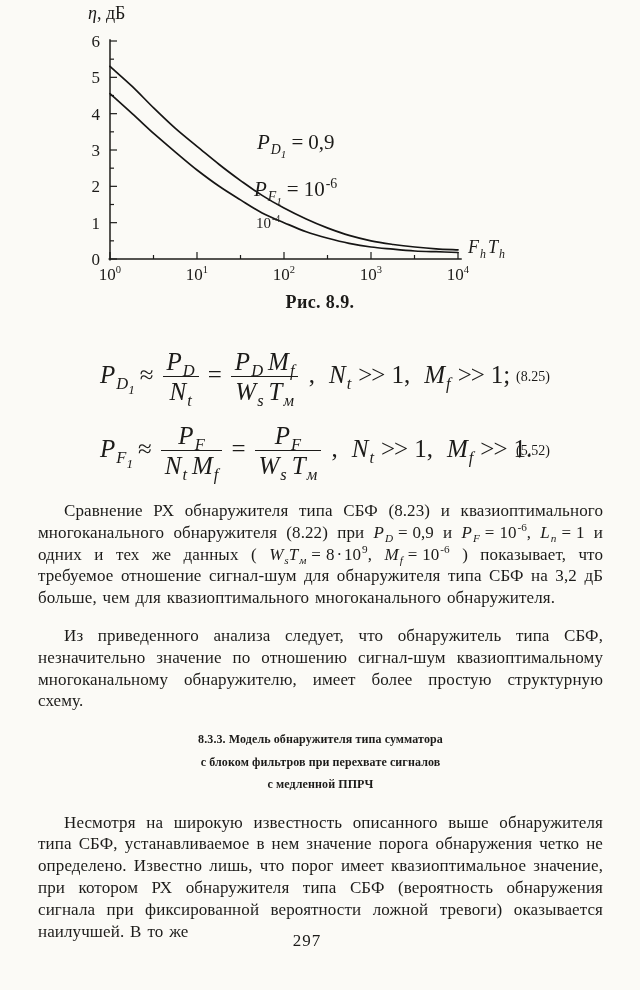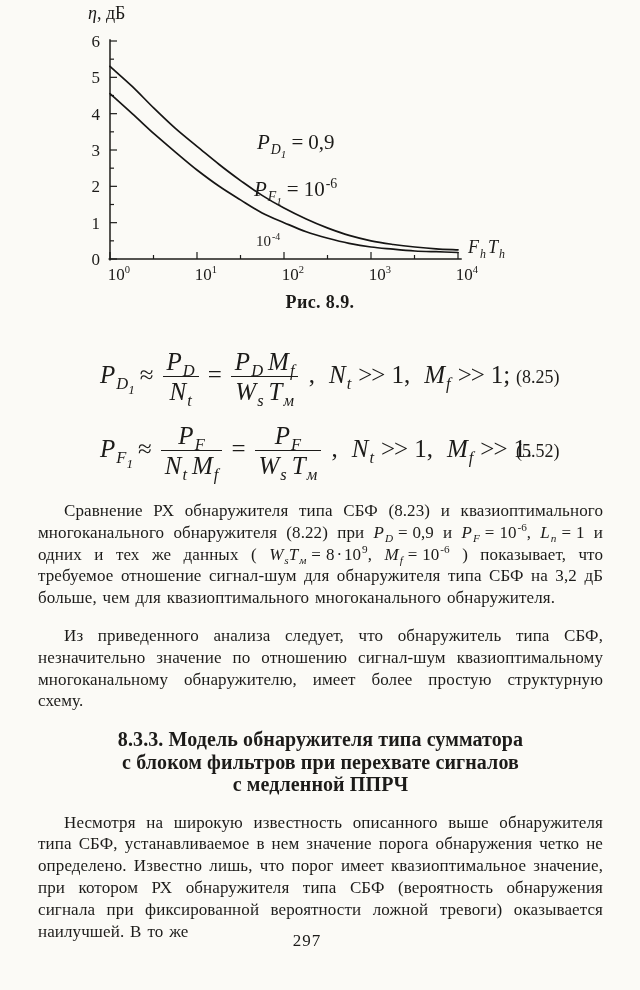--- a/index.html
+++ b/index.html
@@ -10,21 +10,21 @@
   }
   .page{position:relative;width:640px;height:990px}
 
   
   .chart{position:absolute;top:0;left:0;width:640px;height:336px}
   .chart svg{position:absolute;top:0;left:0}
   .ann{position:absolute;font-size:21px;white-space:nowrap;line-height:1.1}
   .ann.small{font-size:15px}
   .axis-title{font-size:18px}
   .tick-label{position:absolute;font-size:17px;line-height:1;white-space:nowrap}
-  .xtl{width:40px;text-align:right}
+  .xtl{width:40px;text-align:center}
   .ytl{width:32px;text-align:right}
   .tick-label sup,.ann sup{font-size:62%;vertical-align:super;letter-spacing:0}
   .caption{position:absolute;top:292px;left:0;width:640px;text-align:center;
            font-weight:bold;font-size:18px;letter-spacing:.4px}
 
   
   .mvar{font-style:italic}
   .mvar.upright{font-style:normal}
   .mvar sub{font-size:66%;font-style:italic;line-height:0;margin-left:1px}
   .mvar sup{font-size:66%;font-style:normal;line-height:0;margin-left:1px}
@@ -37,29 +37,29 @@
         margin:0 4px;line-height:1.12}
   .frac .num,.frac .den{display:block;padding:0 4px}
   .frac .den{border-top:1.5px solid #1c1b19;padding-top:1px}
 
   
   .equation{position:absolute;left:0;width:640px;height:86px;
             display:flex;align-items:center}
   #eq1{top:334px}
   #eq2{top:408px}
   .eq-body{margin-left:100px;font-size:25px;white-space:nowrap}
-  .eq-num{position:absolute;left:516px;font-size:18px}
+  .eq-num{position:absolute;left:516px;font-size:14px}
 
   
   .textcol{position:absolute;top:484px;left:22px;width:597px;
            font-size:17px;line-height:21.8px;text-align:justify;
            letter-spacing:.1px;word-spacing:1.5px}
   .para{text-indent:26px;margin:16px}
   .imath{white-space:nowrap;letter-spacing:0;word-spacing:0}
-  .section{font-weight:bold;font-size:20px;text-align:center;
+  .section{font-weight:bold;font-size:12px;text-align:center;
            margin:7px 0 5px;line-height:22.5px;word-spacing:0}
   .pageno{position:absolute;top:931px;left:0;width:614px;text-align:center;
           font-size:17px;letter-spacing:1px}
 </style>
 </head>
 <body>
 
 <div class="page">
 
   <div class="chart">
@@ -111,21 +111,21 @@
         <div class="tick-label ytl" style="left: 68px; top: 105.668px;">4</div>
         <div class="tick-label ytl" style="left: 68px; top: 69.335px;">5</div>
         <div class="tick-label ytl" style="left: 68px; top: 33.002px;">6</div>
       </div>
 
     <div class="ann axis-title" style="left:88px;top:4px"><span class="mvar">η</span><span class="mtxt">, дБ</span></div>
     <div class="ann axis-title" style="left:468px;top:238px"><span class="mvar">F<sub>h</sub></span><span style="display: inline-block; width: 2px;"></span><span class="mvar">T<sub>h</sub></span></div>
 
     <div class="ann" style="left:257px;top:131px"><span class="mvar">P<sub>D<span class="ss">1</span></sub></span><span class="mop">=</span><span class="mvar upright">0,9</span></div>
     <div class="ann" style="left:254px;top:178px"><span class="mvar">P<sub>F<span class="ss">1</span></sub></span><span class="mop">=</span><span class="mvar upright">10<sup>-6</sup></span></div>
-    <div class="ann small" style="left:256px;top:233px"><span class="mvar upright">10<sup>-4</sup></span></div>
+    <div class="ann small" style="left:256px;top:215px"><span class="mvar upright">10<sup>-4</sup></span></div>
 
     <div class="caption">Рис. 8.9.</div>
   </div>
 
   <div class="equation" id="eq1">
     <span class="eq-body"><span class="mvar">P<sub>D<span class="ss">1</span></sub></span><span class="mop">≈</span><span class="frac"><span class="num"><span class="mvar">P<sub>D</sub></span></span><span class="den"><span class="mvar">N<sub>t</sub></span></span></span><span class="mop">=</span><span class="frac"><span class="num"><span class="mvar">P<sub>D</sub></span><span style="display: inline-block; width: 5px;"></span><span class="mvar">M<sub>f</sub></span></span><span class="den"><span class="mvar">W<sub>s</sub></span><span style="display: inline-block; width: 5px;"></span><span class="mvar">T<sub>м</sub></span></span></span><span class="mtxt"> ,</span><span style="display: inline-block; width: 14px;"></span><span class="mvar">N<sub>t</sub></span><span class="mop gg">&gt;&gt;</span><span class="mvar upright">1</span><span class="mtxt">,</span><span style="display: inline-block; width: 14px;"></span><span class="mvar">M<sub>f</sub></span><span class="mop gg">&gt;&gt;</span><span class="mvar upright">1</span><span class="mtxt">;</span></span>
     <span class="eq-num">(8.25)</span>
   </div>
   <div class="equation" id="eq2">
     <span class="eq-body"><span class="mvar">P<sub>F<span class="ss">1</span></sub></span><span class="mop">≈</span><span class="frac"><span class="num"><span class="mvar">P<sub>F</sub></span></span><span class="den"><span class="mvar">N<sub>t</sub></span><span style="display: inline-block; width: 5px;"></span><span class="mvar">M<sub>f</sub></span></span></span><span class="mop">=</span><span class="frac"><span class="num"><span class="mvar">P<sub>F</sub></span></span><span class="den"><span class="mvar">W<sub>s</sub></span><span style="display: inline-block; width: 5px;"></span><span class="mvar">T<sub>м</sub></span></span></span><span class="mtxt"> ,</span><span style="display: inline-block; width: 14px;"></span><span class="mvar">N<sub>t</sub></span><span class="mop gg">&gt;&gt;</span><span class="mvar upright">1</span><span class="mtxt">,</span><span style="display: inline-block; width: 14px;"></span><span class="mvar">M<sub>f</sub></span><span class="mop gg">&gt;&gt;</span><span class="mvar upright">1</span><span class="mtxt">.</span></span>

